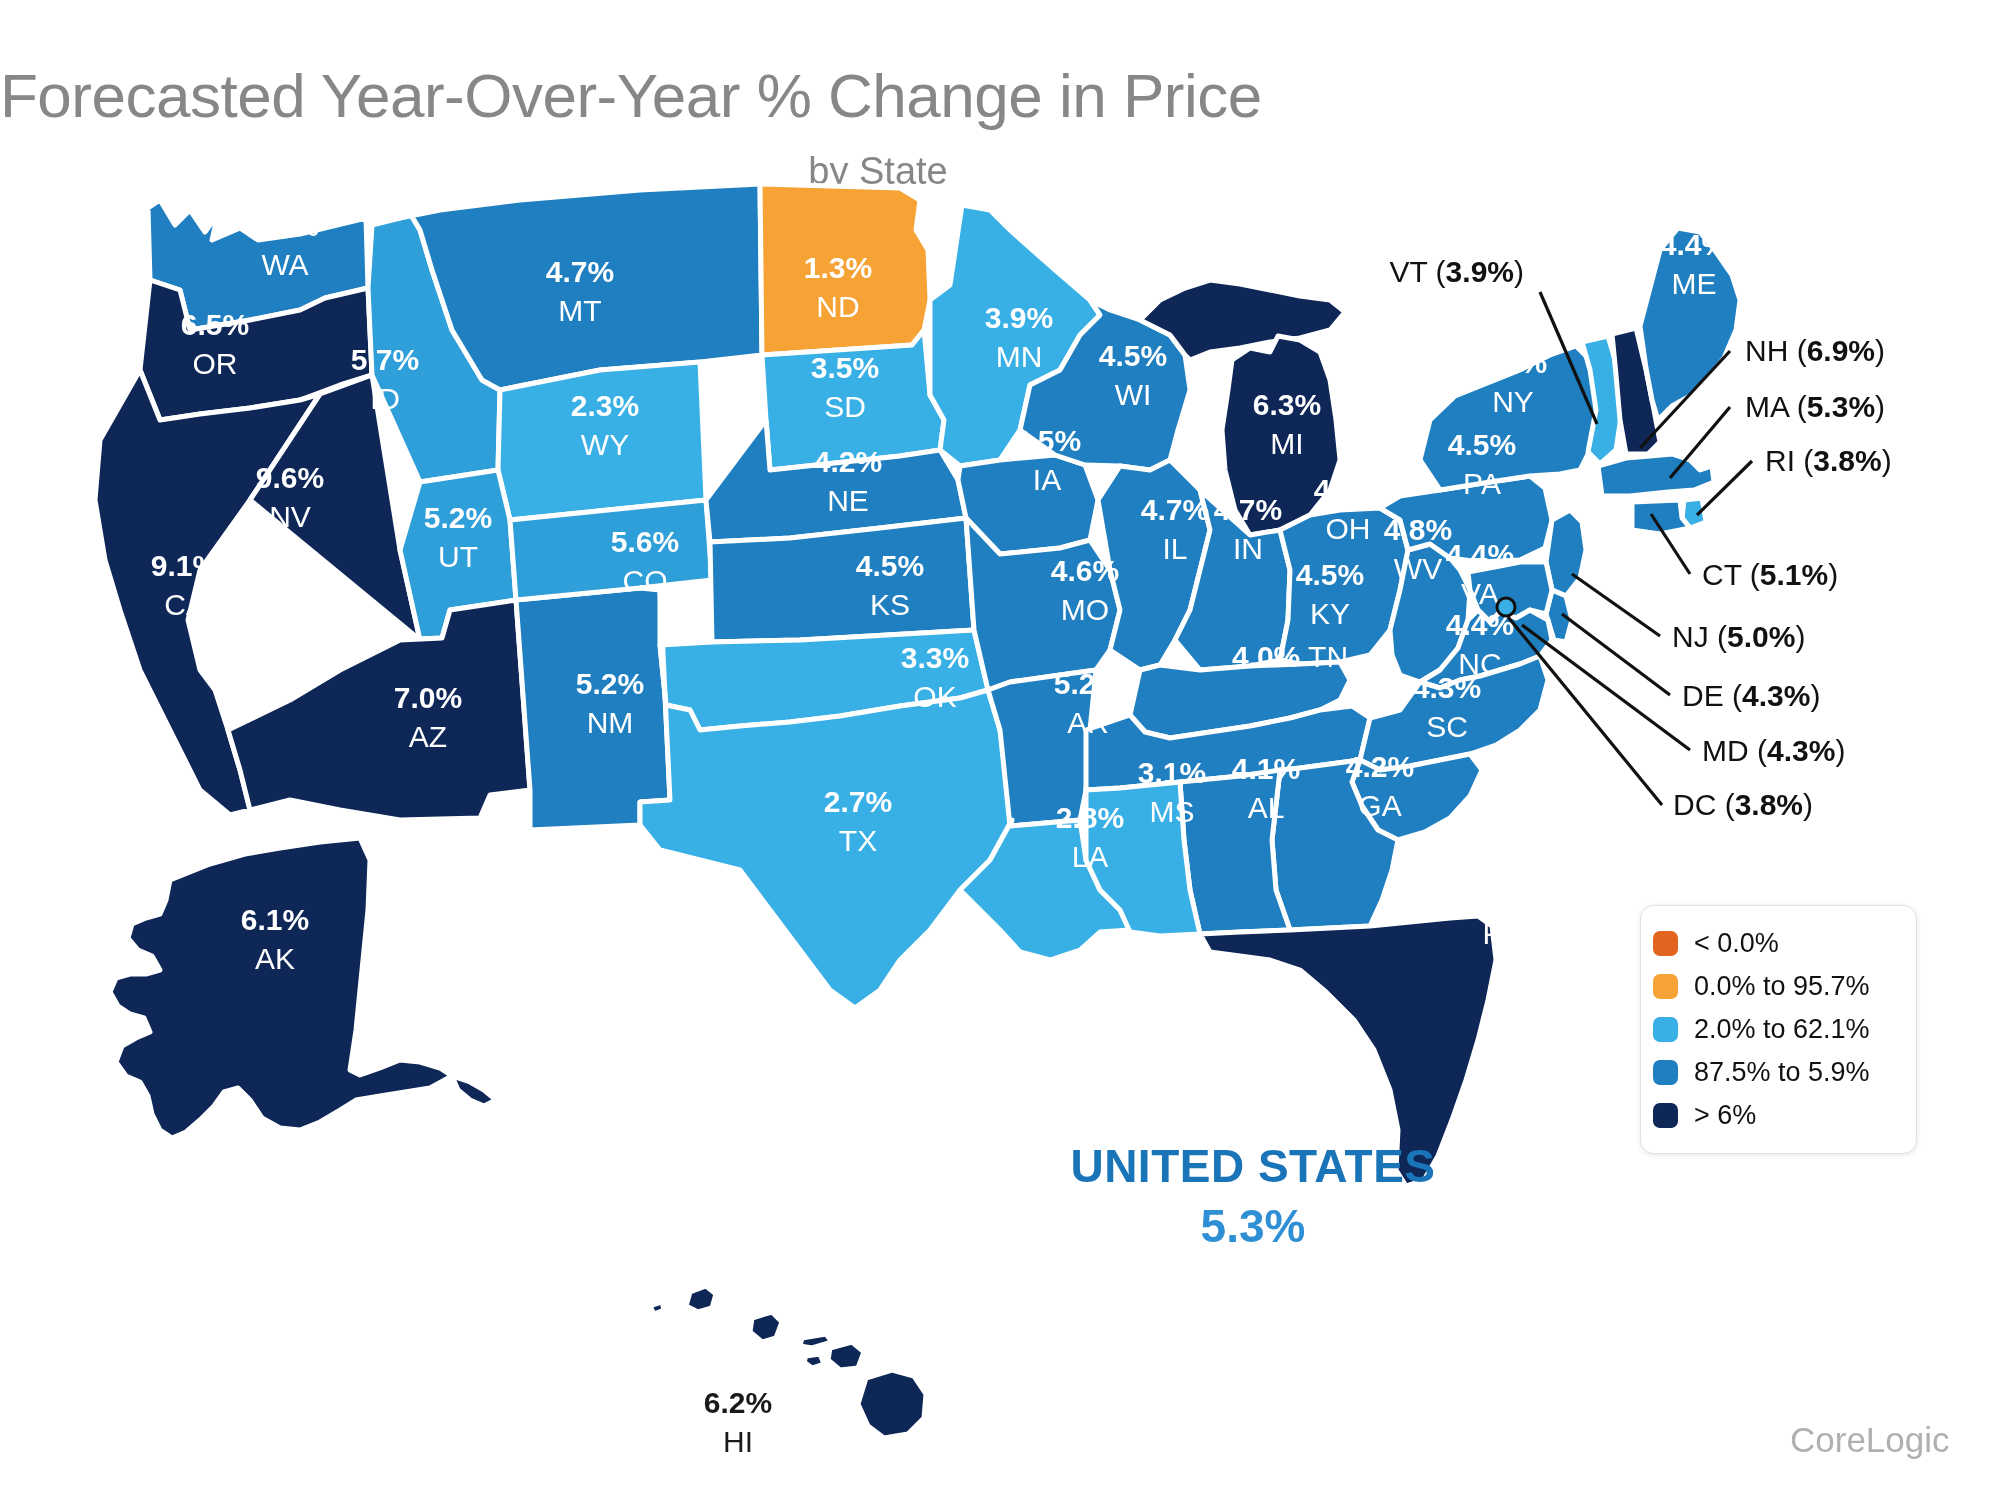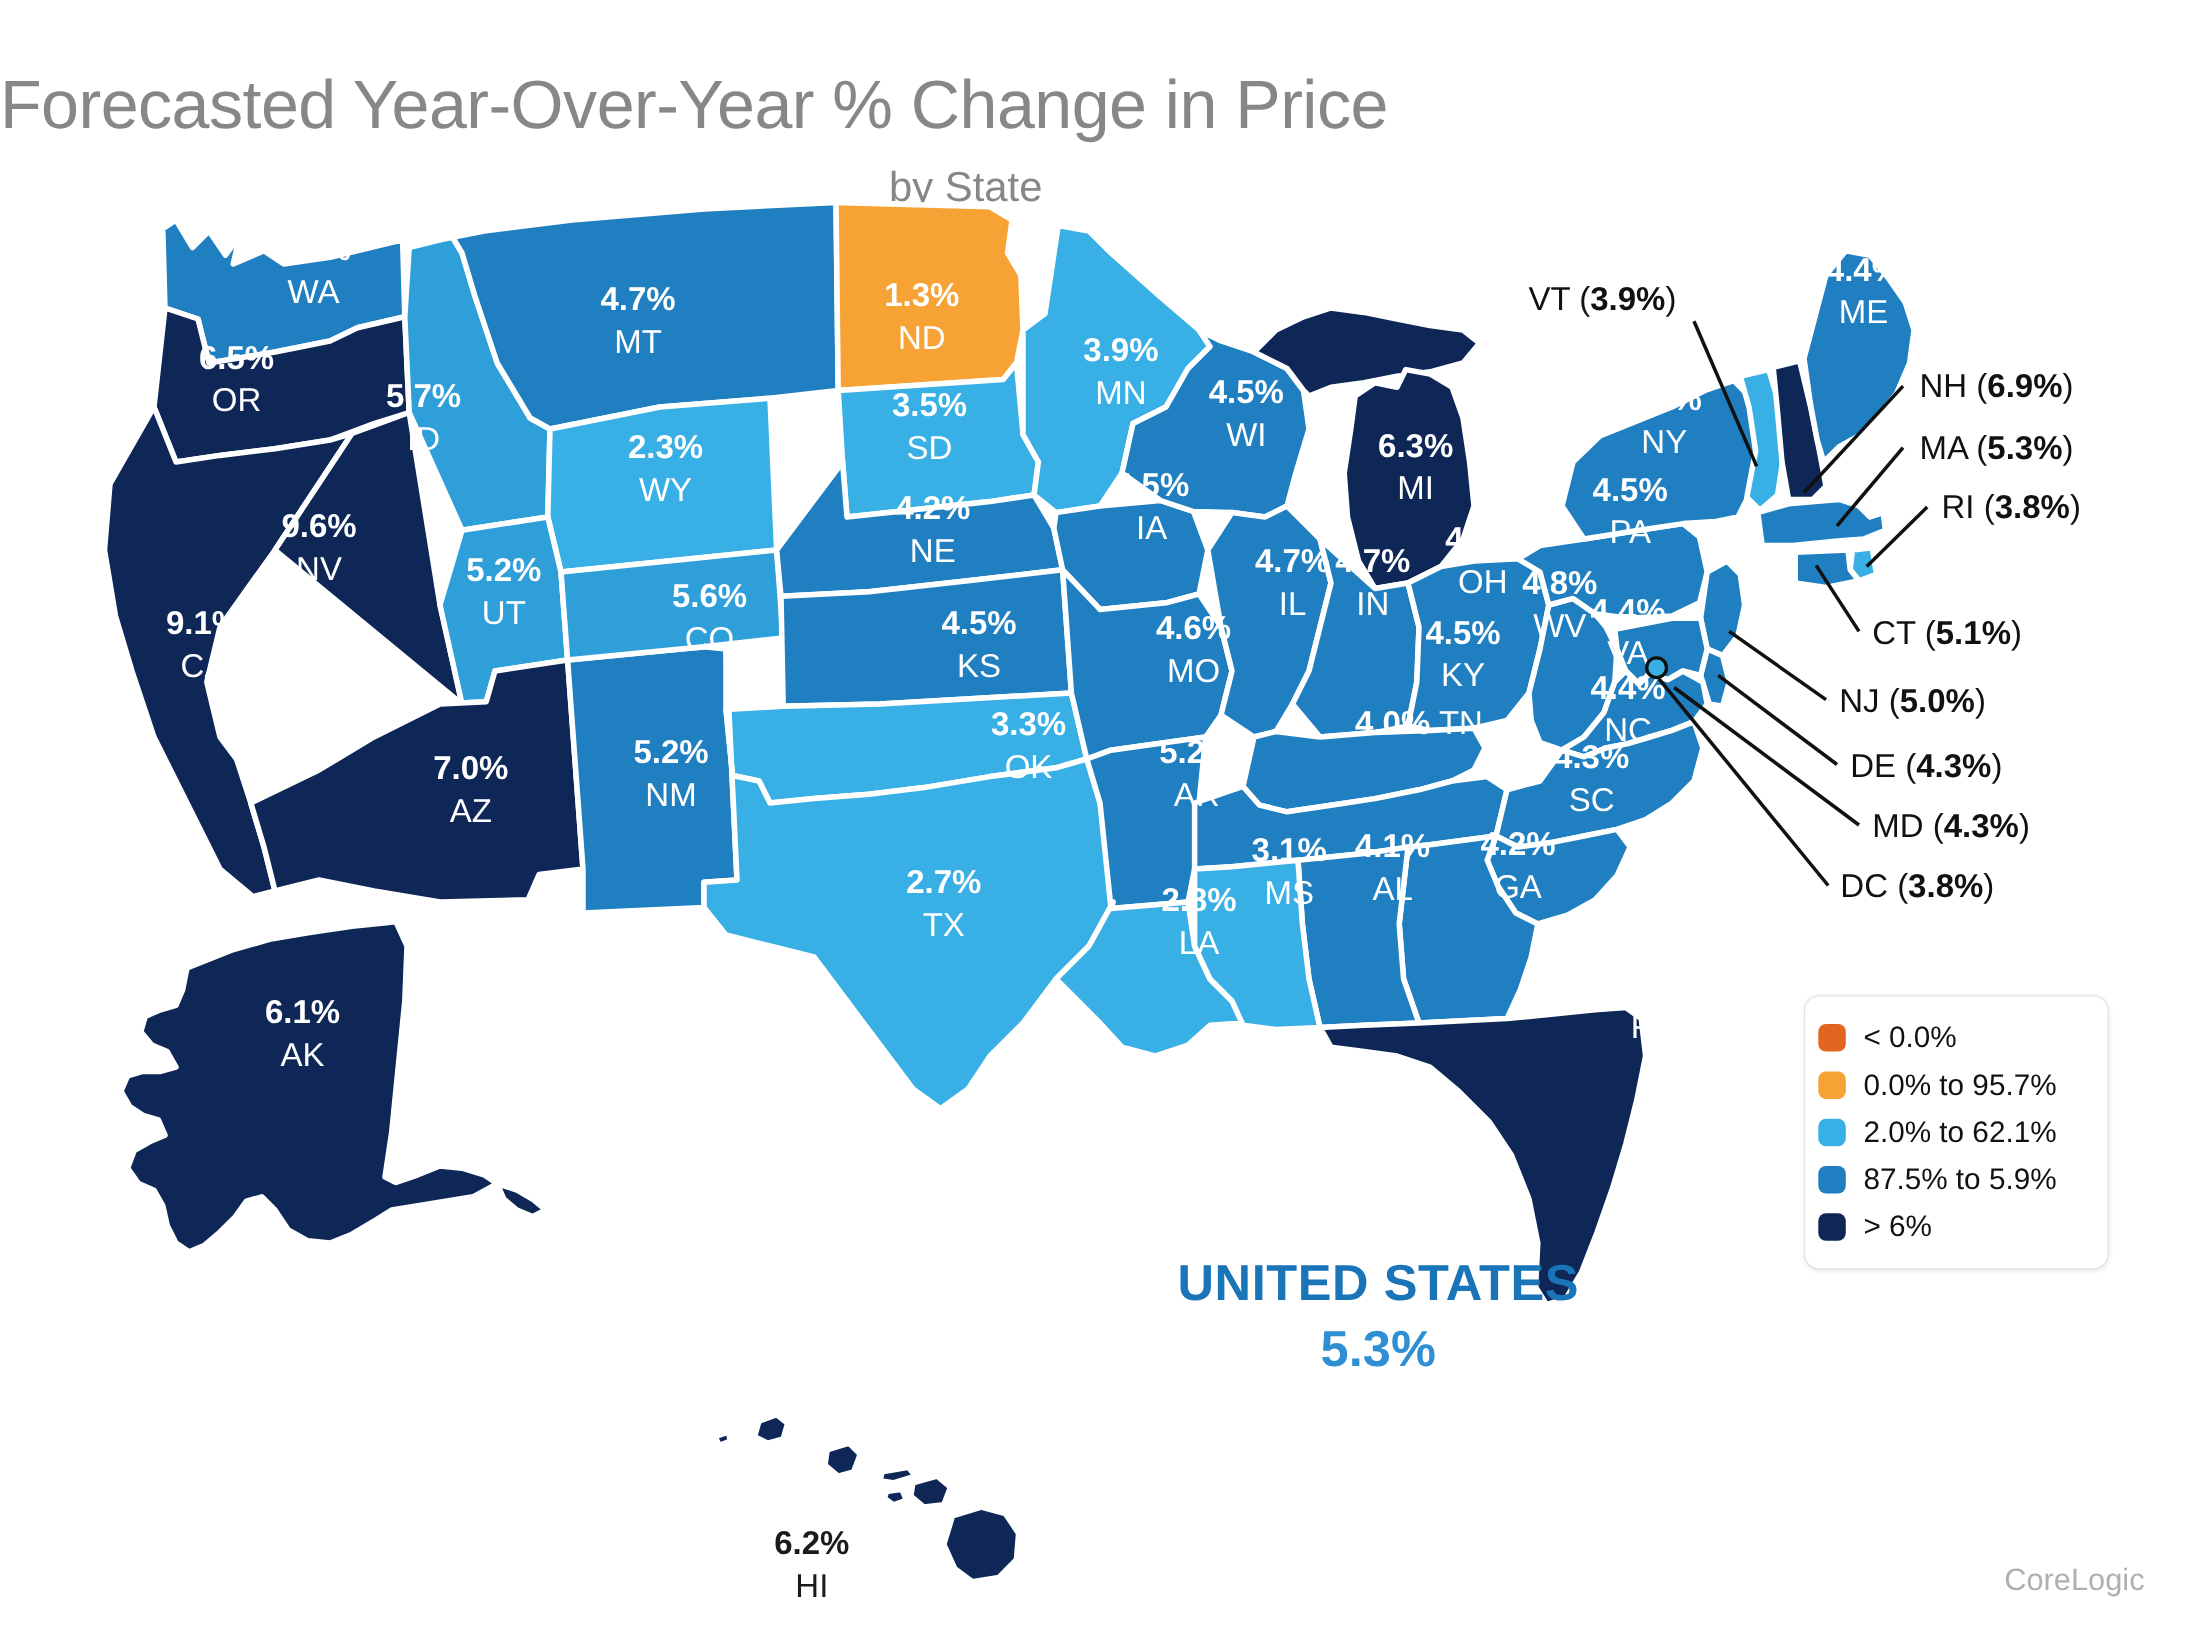--- a/index.html
+++ b/index.html
@@ -132,23 +132,22 @@
     font-size: 27px;
     color: #111111;
     white-space: nowrap;
   }
 
   .attribution {
     position: absolute;
     left: 1790px;
     top: 1420px;
     font-family: "Liberation Sans", sans-serif;
-    font-size: 28px;
+    font-size: 35px;
     color: #b0b0b0;
-    margin-left: 32px;
   }
 </style>
 </head>
 <body>
 
 <div class="title">Forecasted Year-Over-Year % Change in Price</div>
 <div class="subtitle">by State</div>
 
 <div id="map-area">
 <svg id="us-map" width="2000" height="1330" viewBox="0 0 2000 1330" xmlns="http://www.w3.org/2000/svg">

